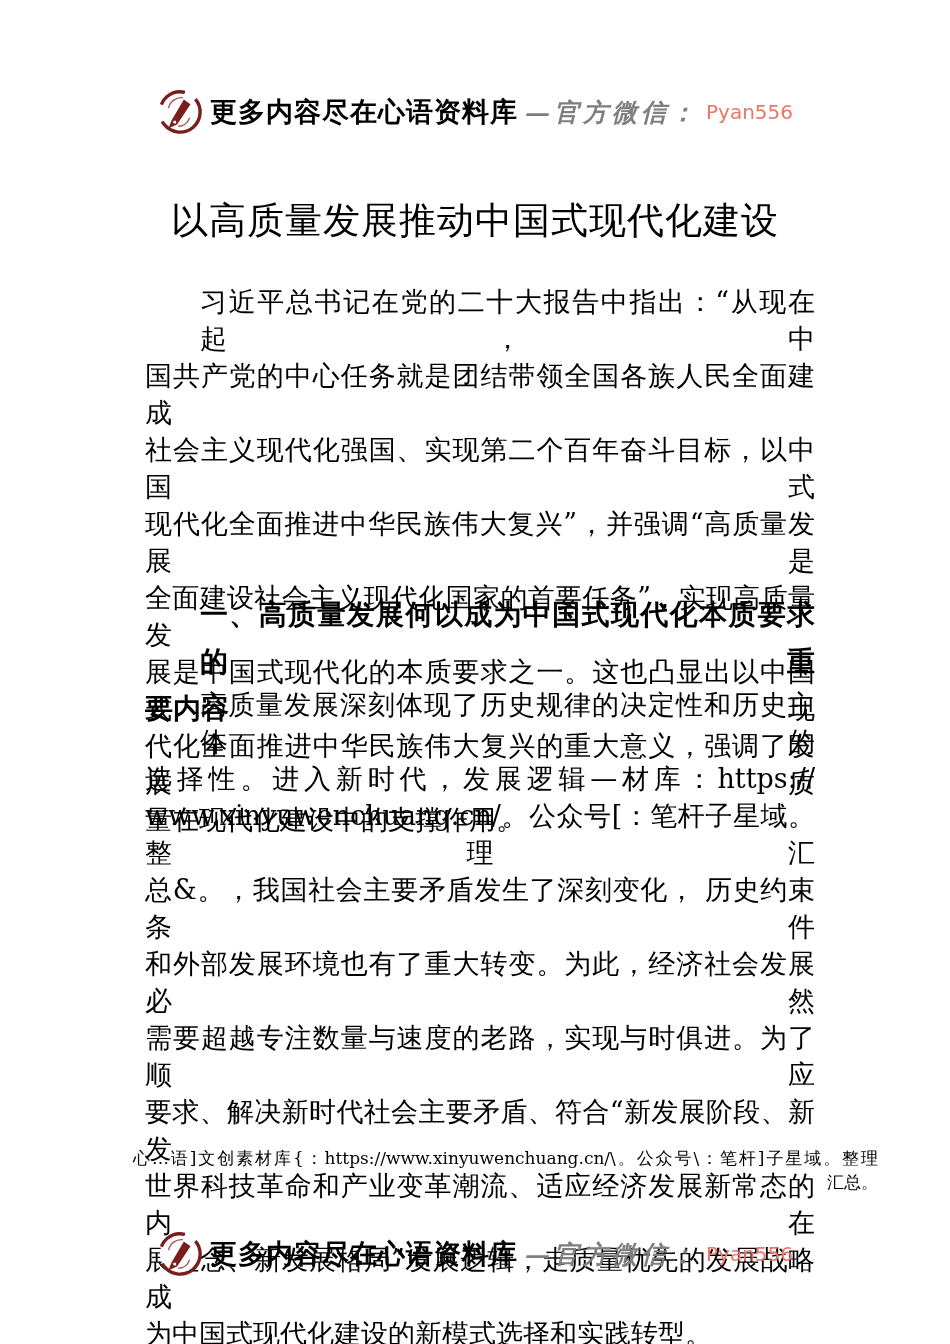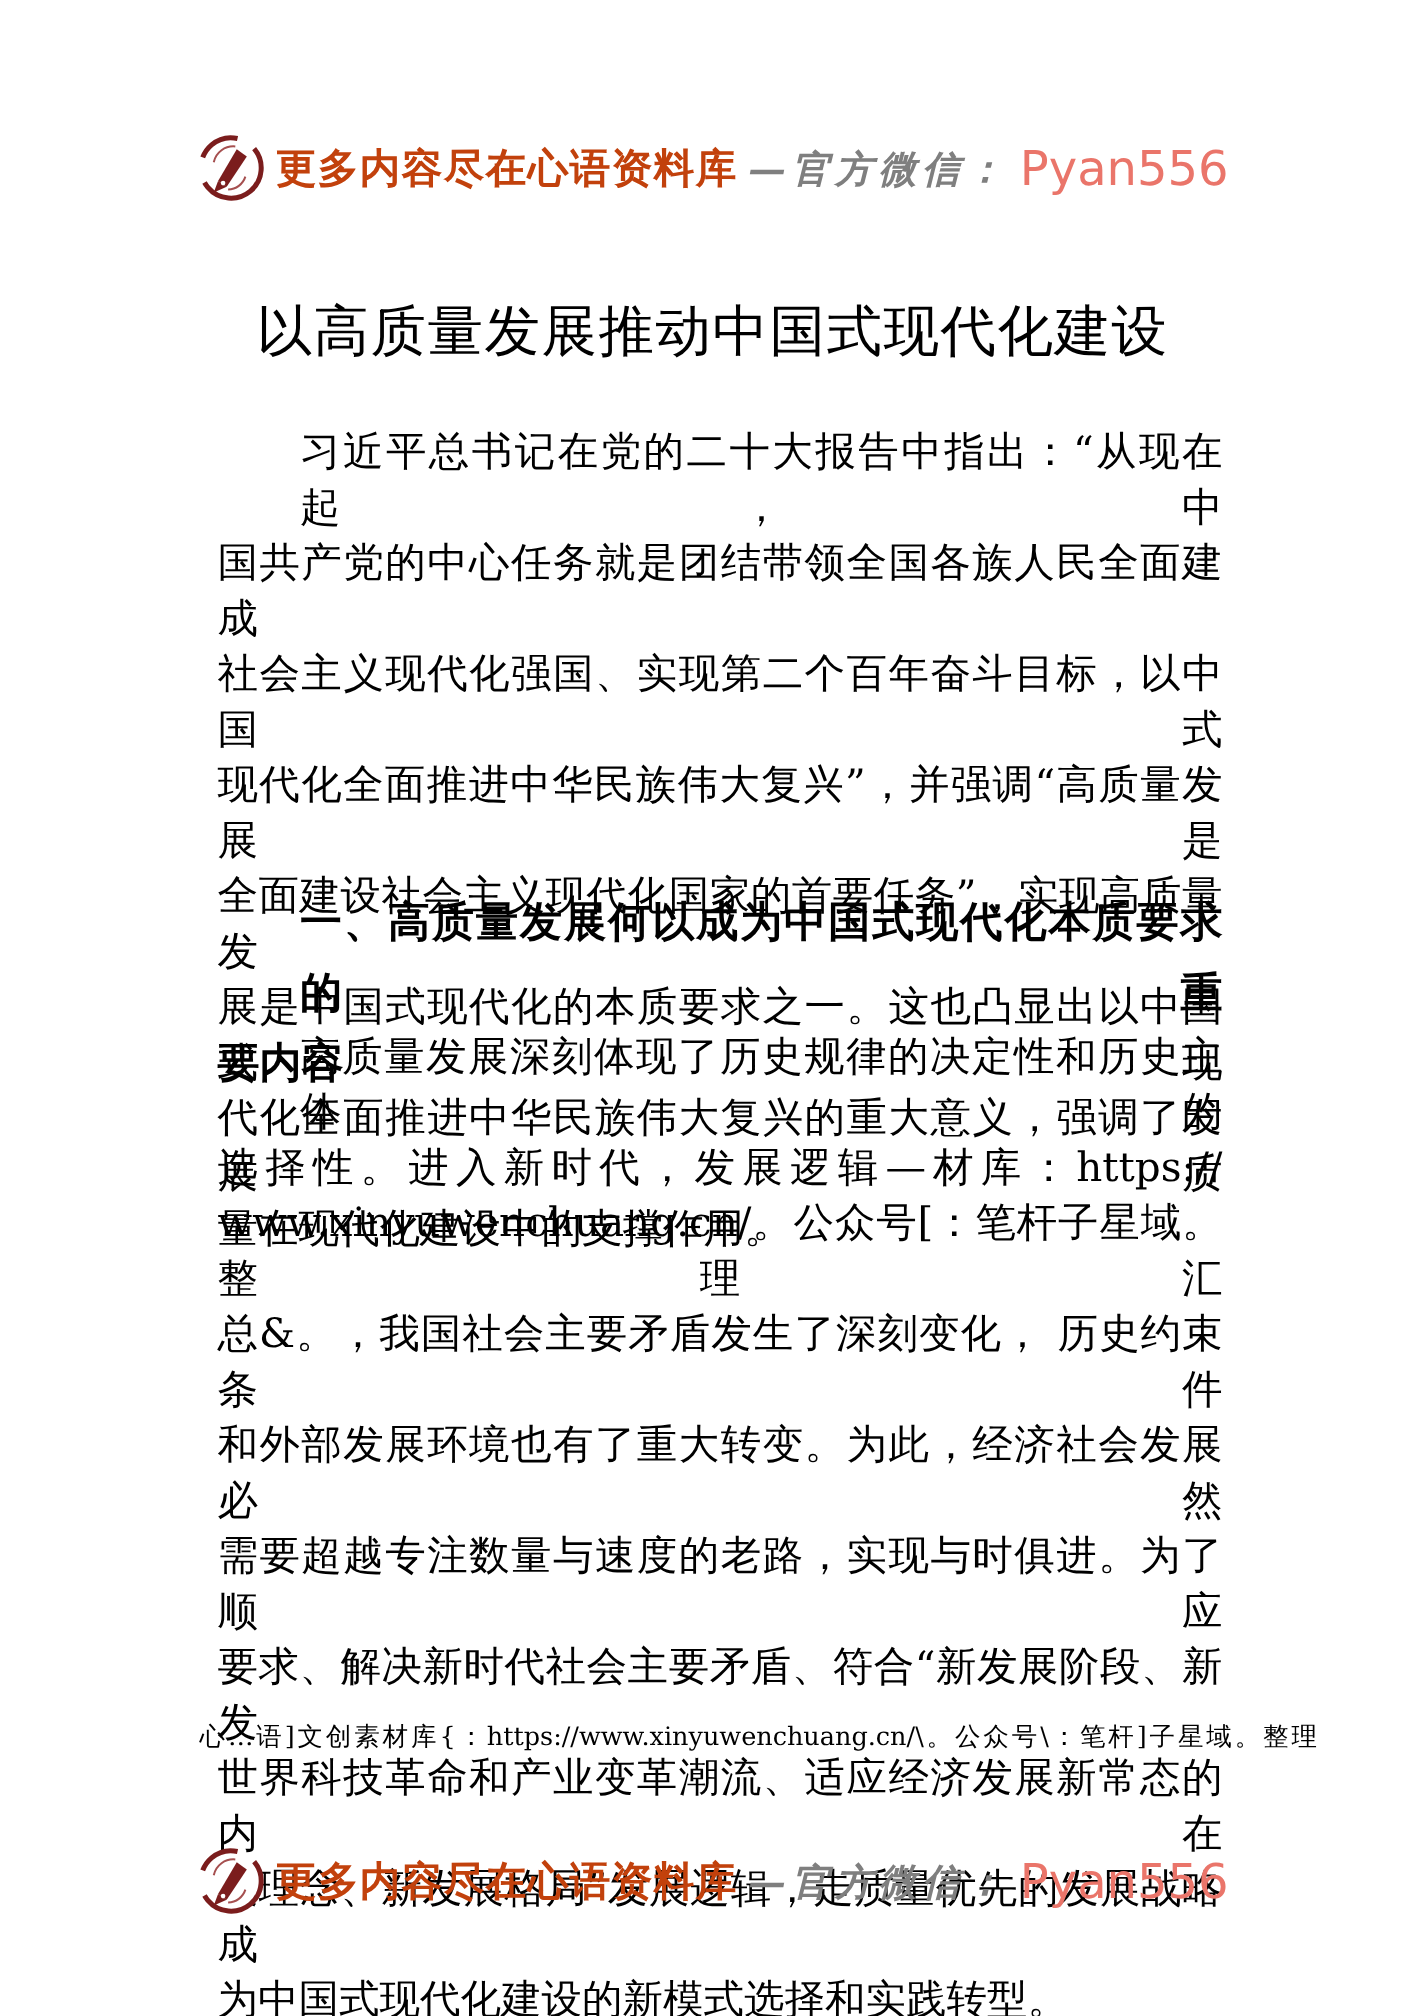--- a/index.html
+++ b/index.html
@@ -26,35 +26,35 @@
     align-items: center;
     justify-content: center;
     gap: 7px;
     white-space: nowrap;
   }
   .brand-top    { top: 88px; }
   .brand-bottom { top: 1230px; }
   .brand .logo { width: 46px; height: 48px; flex: 0 0 auto; }
   .brand .logo svg { width: 46px; height: 48px; display: block; }
   .brand-salmon {
-    color: #c2410c;
+    color: #000000;
     font-size: 27px;
     font-weight: 600;
     letter-spacing: 1px;
   }
   .brand-gray {
     color: #7f7f7f;
     font-size: 25px;
     font-style: italic;
     letter-spacing: 4px;
     font-weight: 600;
   }
   .brand-id {
     color: #ea756a;
-    font-size: 32px;
+    font-size: 20px;
     font-family: "DejaVu Sans", sans-serif;
     font-weight: 400;
   }
 
   
   .doc-title {
     position: absolute;
     top: 178px;
     left: 0;
     right: 0;
@@ -157,20 +157,21 @@
     <div class="bodyline">需要超越专注数量与速度的老路，实现与时俱进。为了顺应</div>
     <div class="bodyline">要求、解决新时代社会主要矛盾、符合“新发展阶段、新发</div>
     <div class="bodyline">世界科技革命和产业变革潮流、适应经济发展新常态的内在</div>
     <div class="bodyline">展理念、新发展格局”发展逻辑，走质量优先的发展战略成</div>
     <div class="bodyline endline">为中国式现代化建设的新模式选择和实践转型。</div>
   </div>
 
 
   <div class="footnote">
     <div class="fnline-1">心…语]文创素材库{：https://www.xinyuwenchuang.cn/\。公众号\：笔杆]子星域。整理</div>
+    <div class="fnline-2">汇总。</div>
   </div>
 
   <div class="brand brand-bottom">
     <span class="logo">
       <svg viewBox="0 0 48 48" xmlns="http://www.w3.org/2000/svg">
         <circle cx="24" cy="24" r="21" fill="#ffffff" stroke="#7b1d1d" stroke-width="3.5" stroke-dasharray="70 18 30 14" transform="rotate(-40 24 24)"></circle>
         <path d="M15 33 L28 11 L35 16 L21 37 Z" fill="#7b1d1d"></path>
         <path d="M15 33 L21 37 L12 41 Z" fill="#7b1d1d"></path>
         <circle cx="18.5" cy="34.5" r="1.6" fill="#ffffff"></circle>
         <path d="M12 20 A 14 14 0 0 1 27 9" fill="none" stroke="#a65050" stroke-width="1.4"></path>

